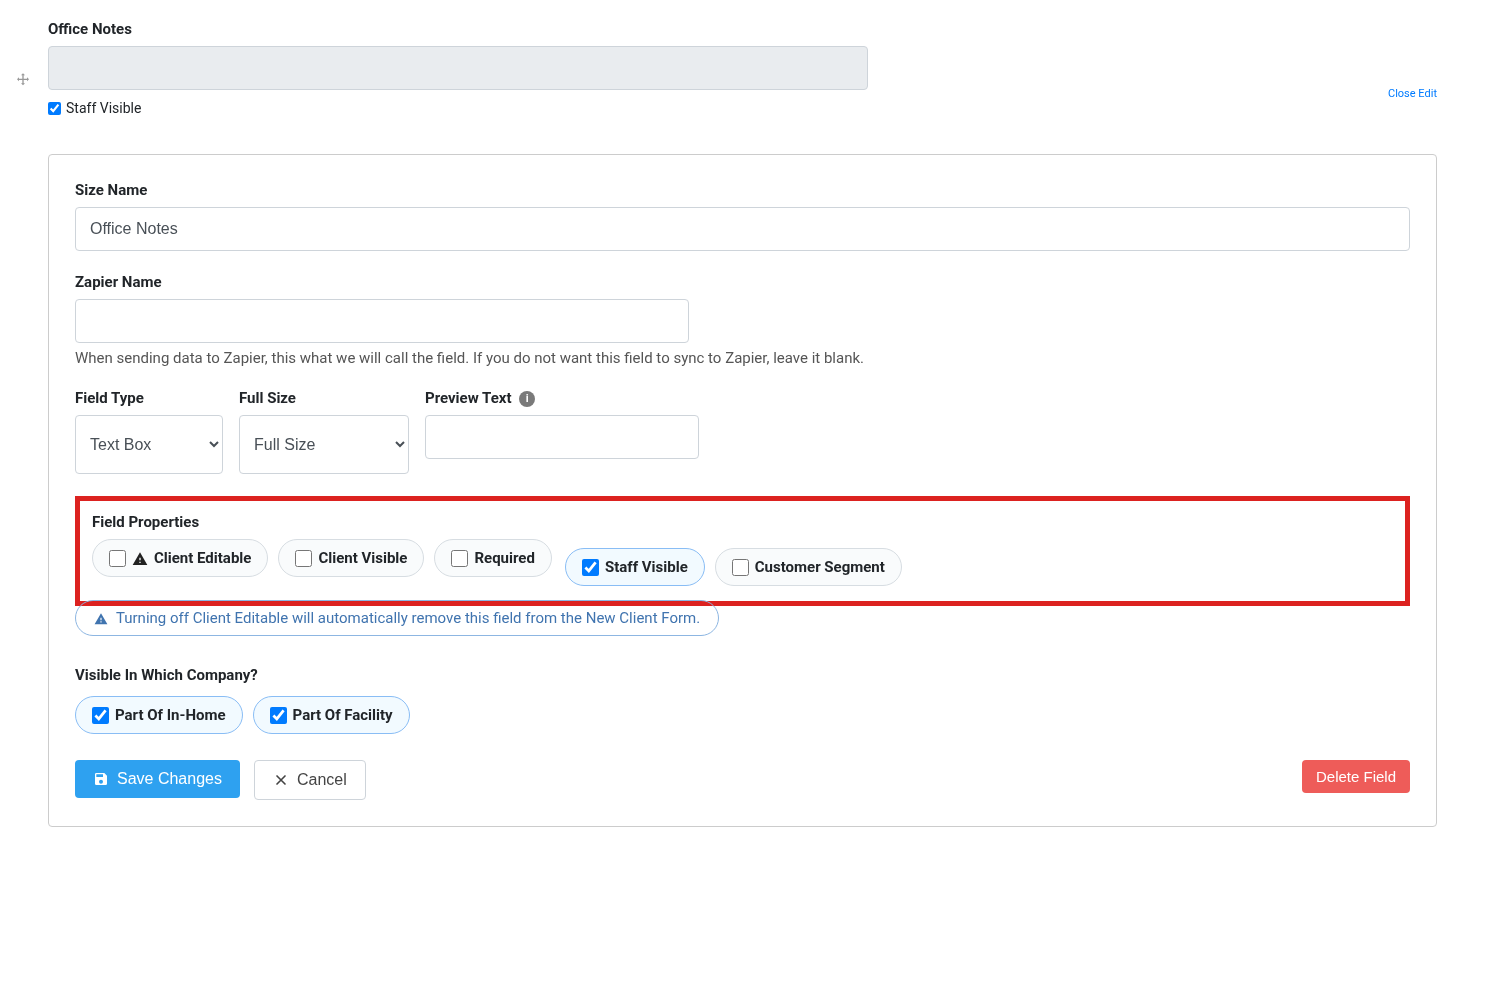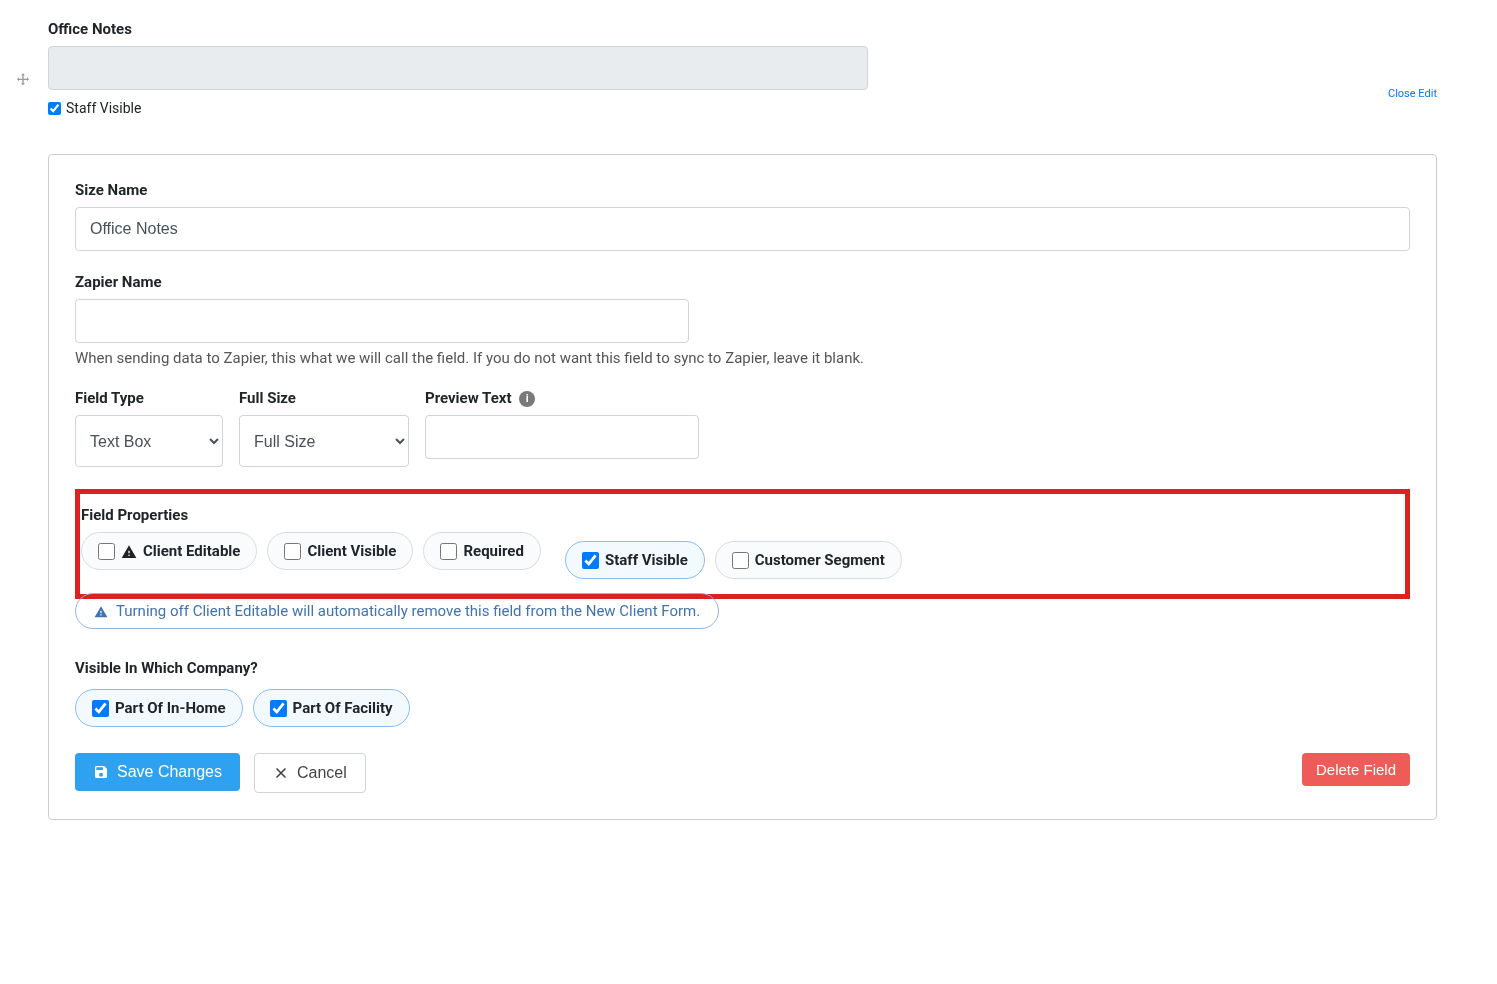--- a/index.html
+++ b/index.html
@@ -16,24 +16,24 @@
     .staff-chk-wrap input{accent-color:#007bff}
     .panel{border:1px solid #ccc;border-radius:4px;padding:26px 26px 26px 26px;margin-top:38px;position:relative}
     .form-group{margin-bottom:22px}
     .form-label{font-weight:700;font-size:15px;display:block;margin-bottom:8px}
     .txt-input{width:100%;height:44px;border:1px solid #ced4da;border-radius:4px;padding:0 14px;font-size:16px;color:#495057}
     .help{color:#555;font-size:15px;margin-top:6px}
     .row{display:flex;gap:16px;flex-wrap:wrap}
     .col-a{flex:0 0 148px}
     .col-b{flex:0 0 170px}
     .col-c{flex:0 0 274px}
-    select{width:100%;height:52px;border:1px solid #ced4da;border-radius:4px;background:#fff;padding:0 10px;font-size:16px;color:#495057}
+    select{width:100%;height:59px;border:1px solid #ced4da;border-radius:4px;background:#fff;padding:0 10px;font-size:16px;color:#495057}
     .zap-input{width:614px;max-width:100%}
     .info-ic{display:inline-block;width:16px;height:16px;border-radius:50%;background:#7a7a7a;color:#fff;text-align:center;font-size:11px;line-height:16px;font-weight:700;margin-left:4px;vertical-align:middle}
-    .hl-box{border:5px solid #dc2220;padding:12px 12px 24px 1px;margin-top:4px}
+    .hl-box{border:5px solid #dc2220;padding:12px 12px 24px 12px;margin-top:4px}
     .pills{display:flex;flex-wrap:wrap;gap:10px;margin-top:12px}
     .pill{border:1px solid #d7dde2;background:#f9fbfc;border-radius:22px;padding:9px 16px;display:flex;align-items:center;gap:6px;font-weight:700;font-size:15px;cursor:pointer}
     .pill input{width:17px;height:17px;accent-color:#007bff;cursor:pointer}
     .pill.checked{border-color:#89bdf5;background:#f2faff}
     .warn-ic{display:inline-block}
     .warn-ic svg{vertical-align:middle}
     .notice{border:1px solid #8db6e2;border-radius:22px;padding:8px 18px;color:#4074af;display:inline-flex;align-items:center;gap:8px;font-size:15px;margin-top:-14px}
     .btns{display:flex;gap:14px;align-items:flex-start;margin-top:26px}
     .btn{border:none;border-radius:4px;font-size:16px;padding:10px 18px;display:inline-flex;align-items:center;gap:8px;cursor:pointer}
     .btn-primary{background:#2ea1f0;color:#fff}

